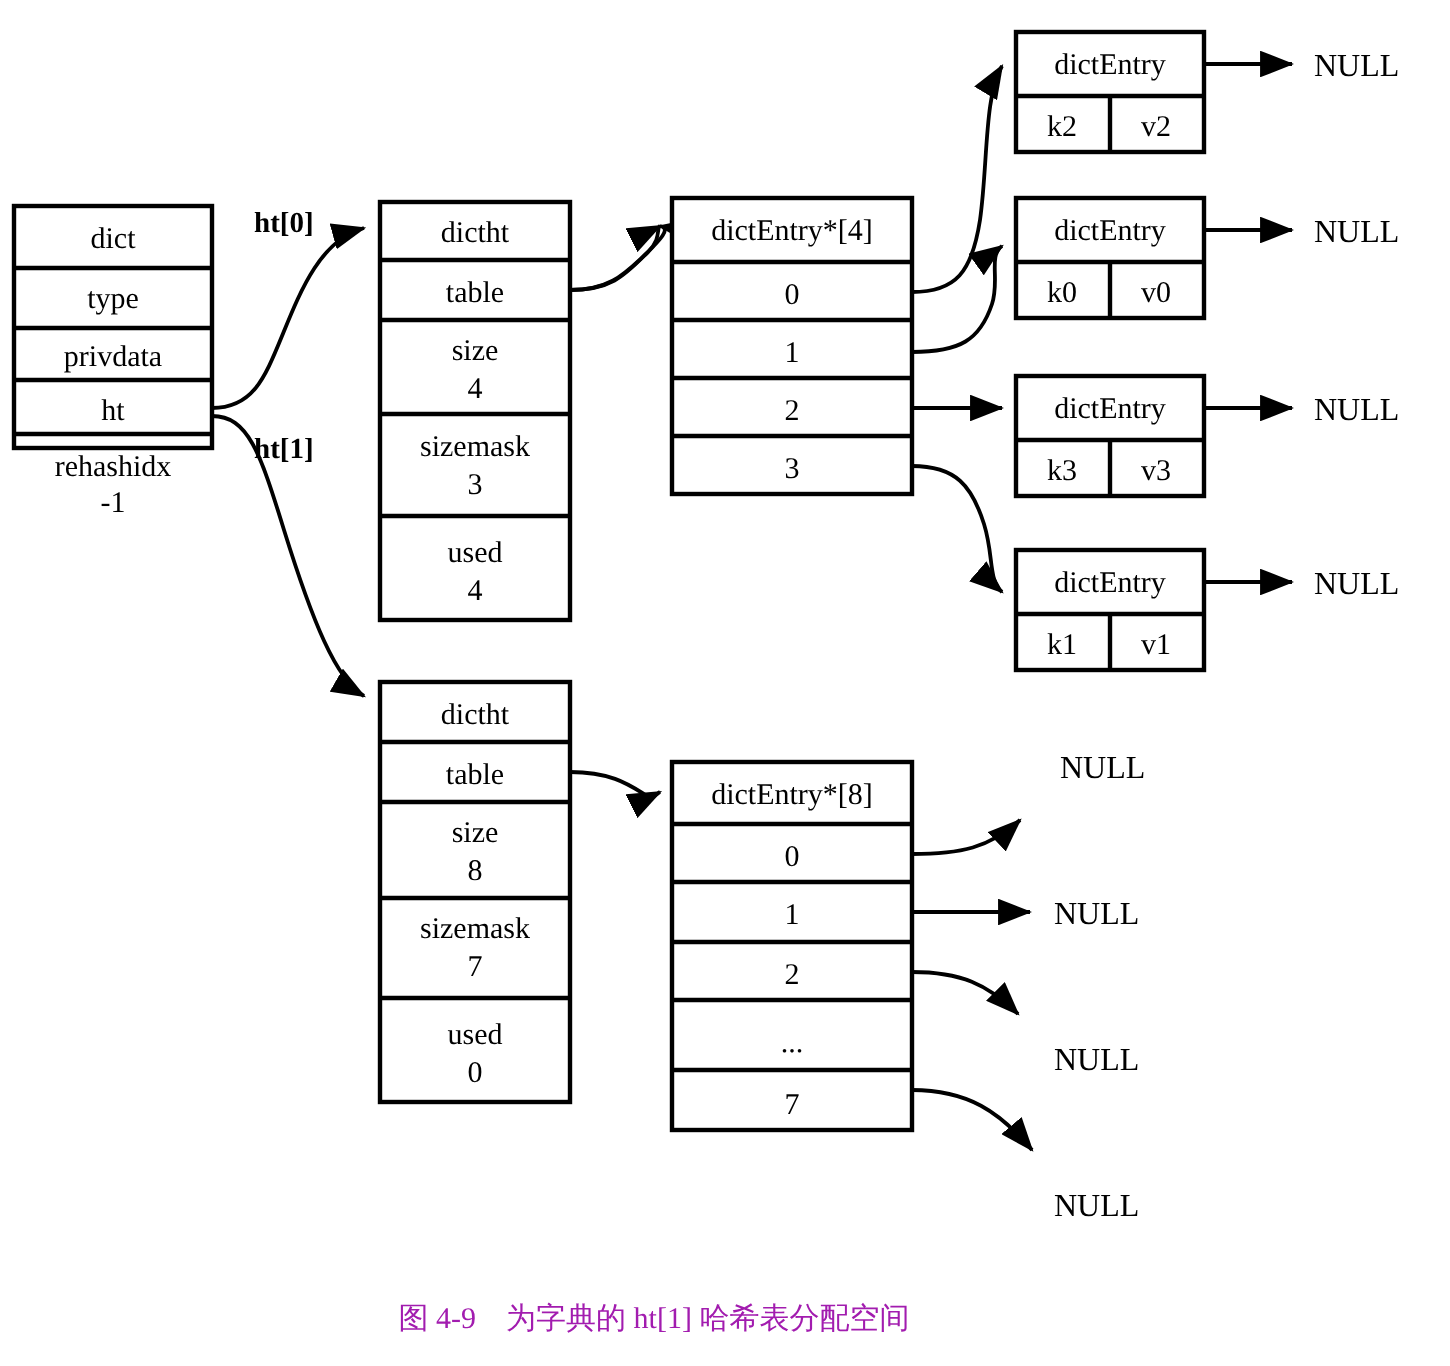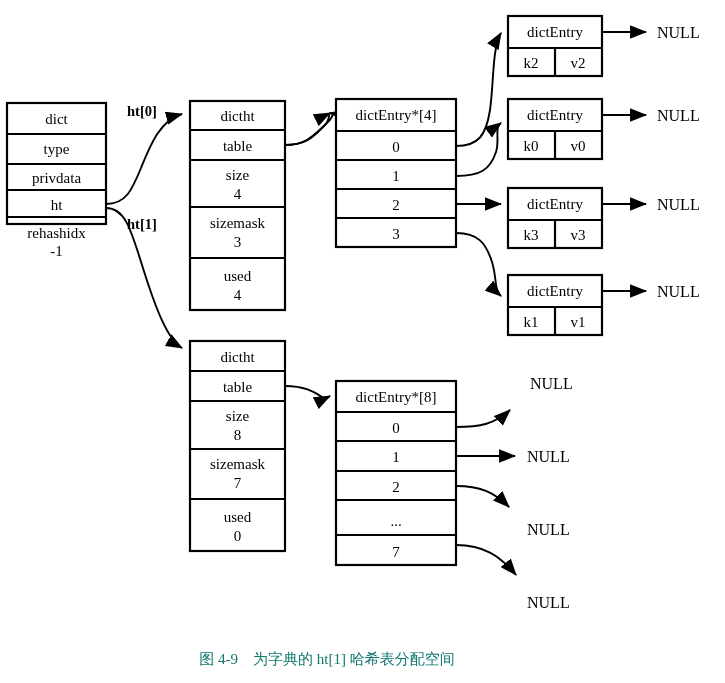--- a/index.html
+++ b/index.html
@@ -60,21 +60,21 @@
     fill: #000000;
   }
   .caption {
     position: absolute;
     left: 0;
     top: 650px;
     width: 654px;
     text-align: center;
     font-family: "Liberation Serif", "DejaVu Serif", serif;
     font-size: 15px;
-    color: #0f766e;
+    color: #a21caf;
     white-space: pre;
   }
 </style>
 </head>
 <body>
 
 <div id="diagram-root">
 
   <svg class="diagram-layer" viewBox="0 0 725 683">
     <defs>

